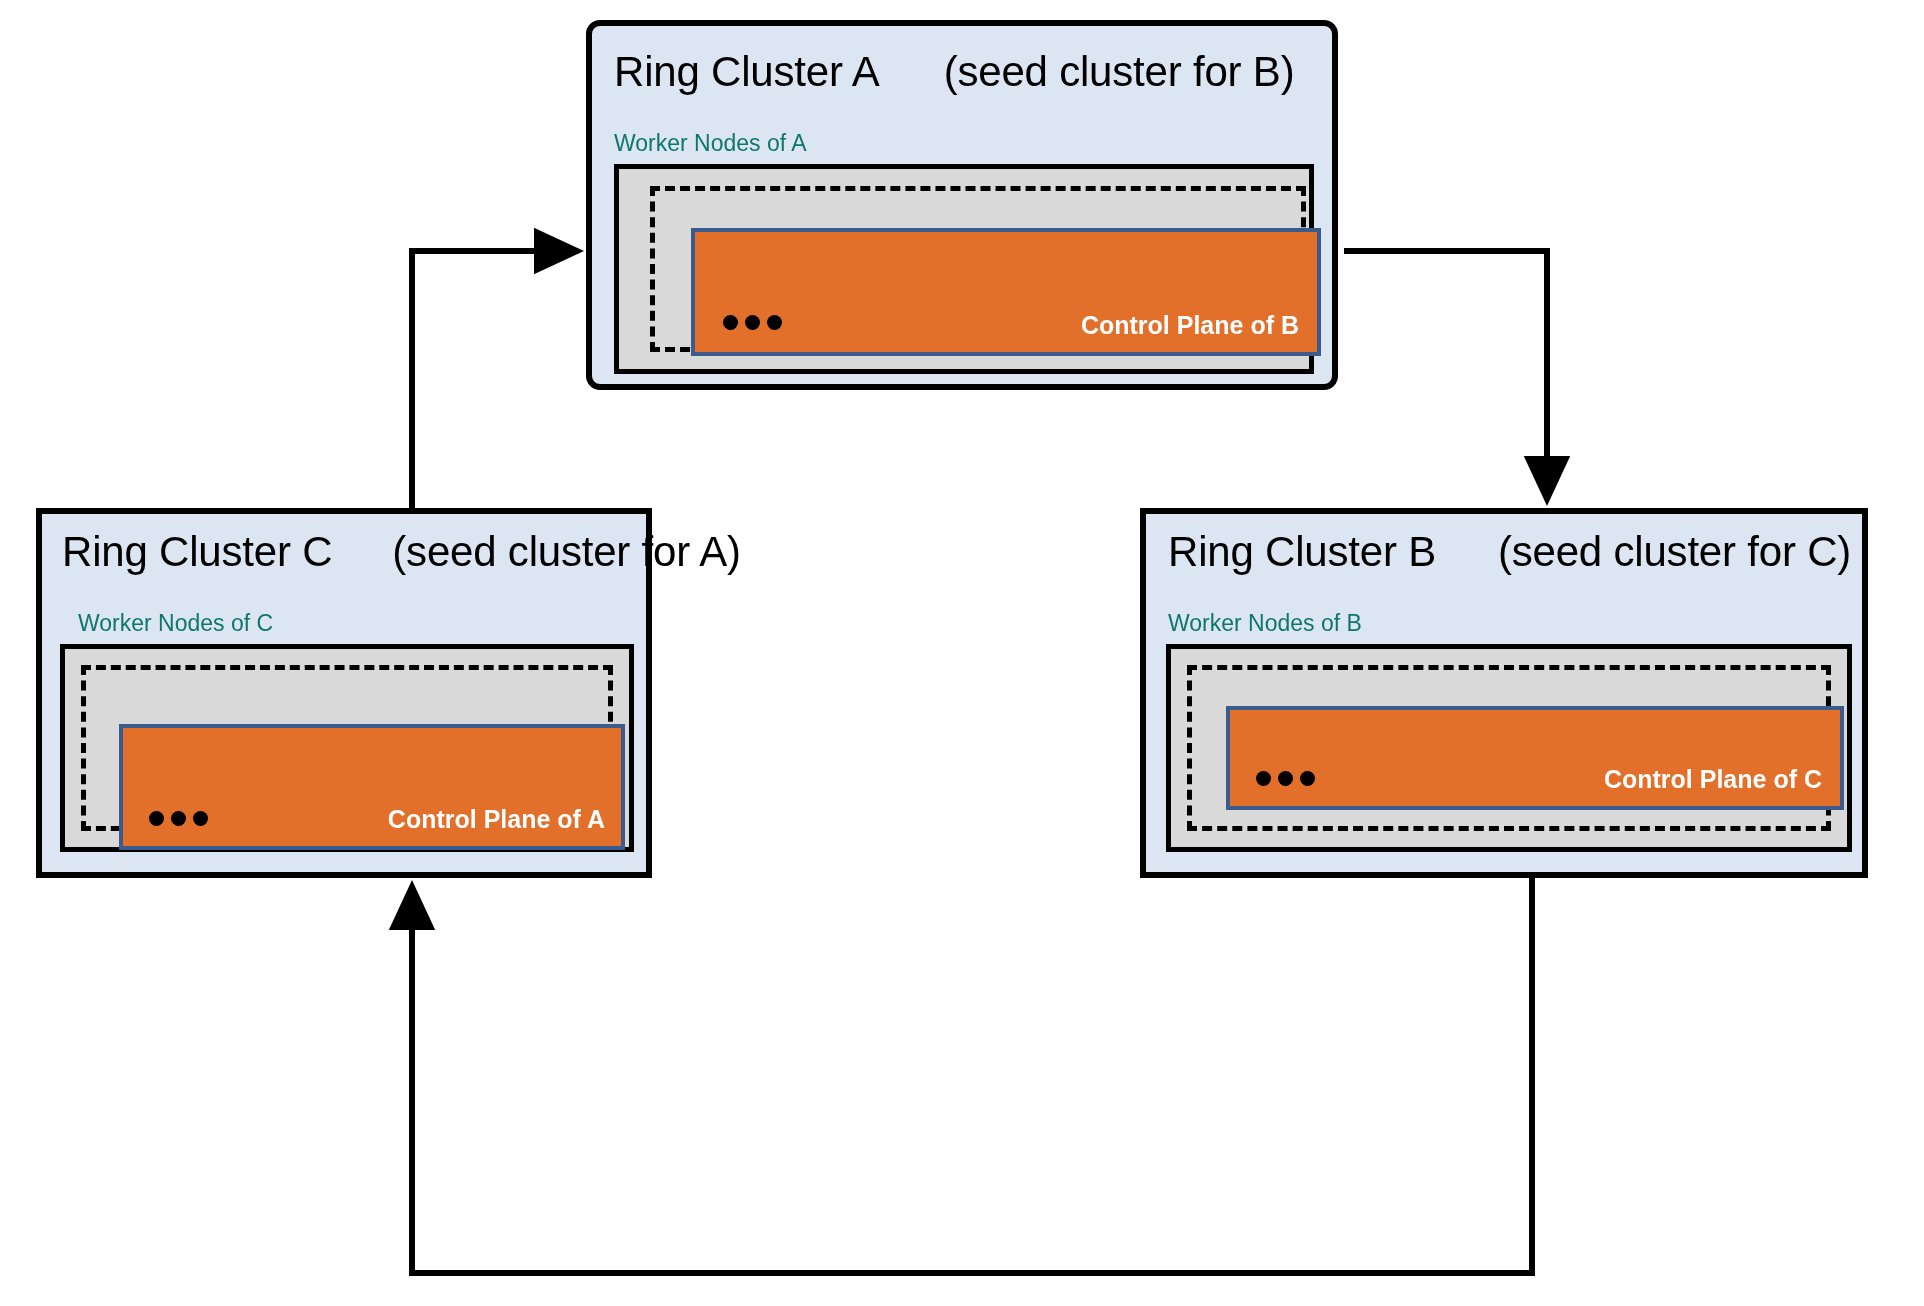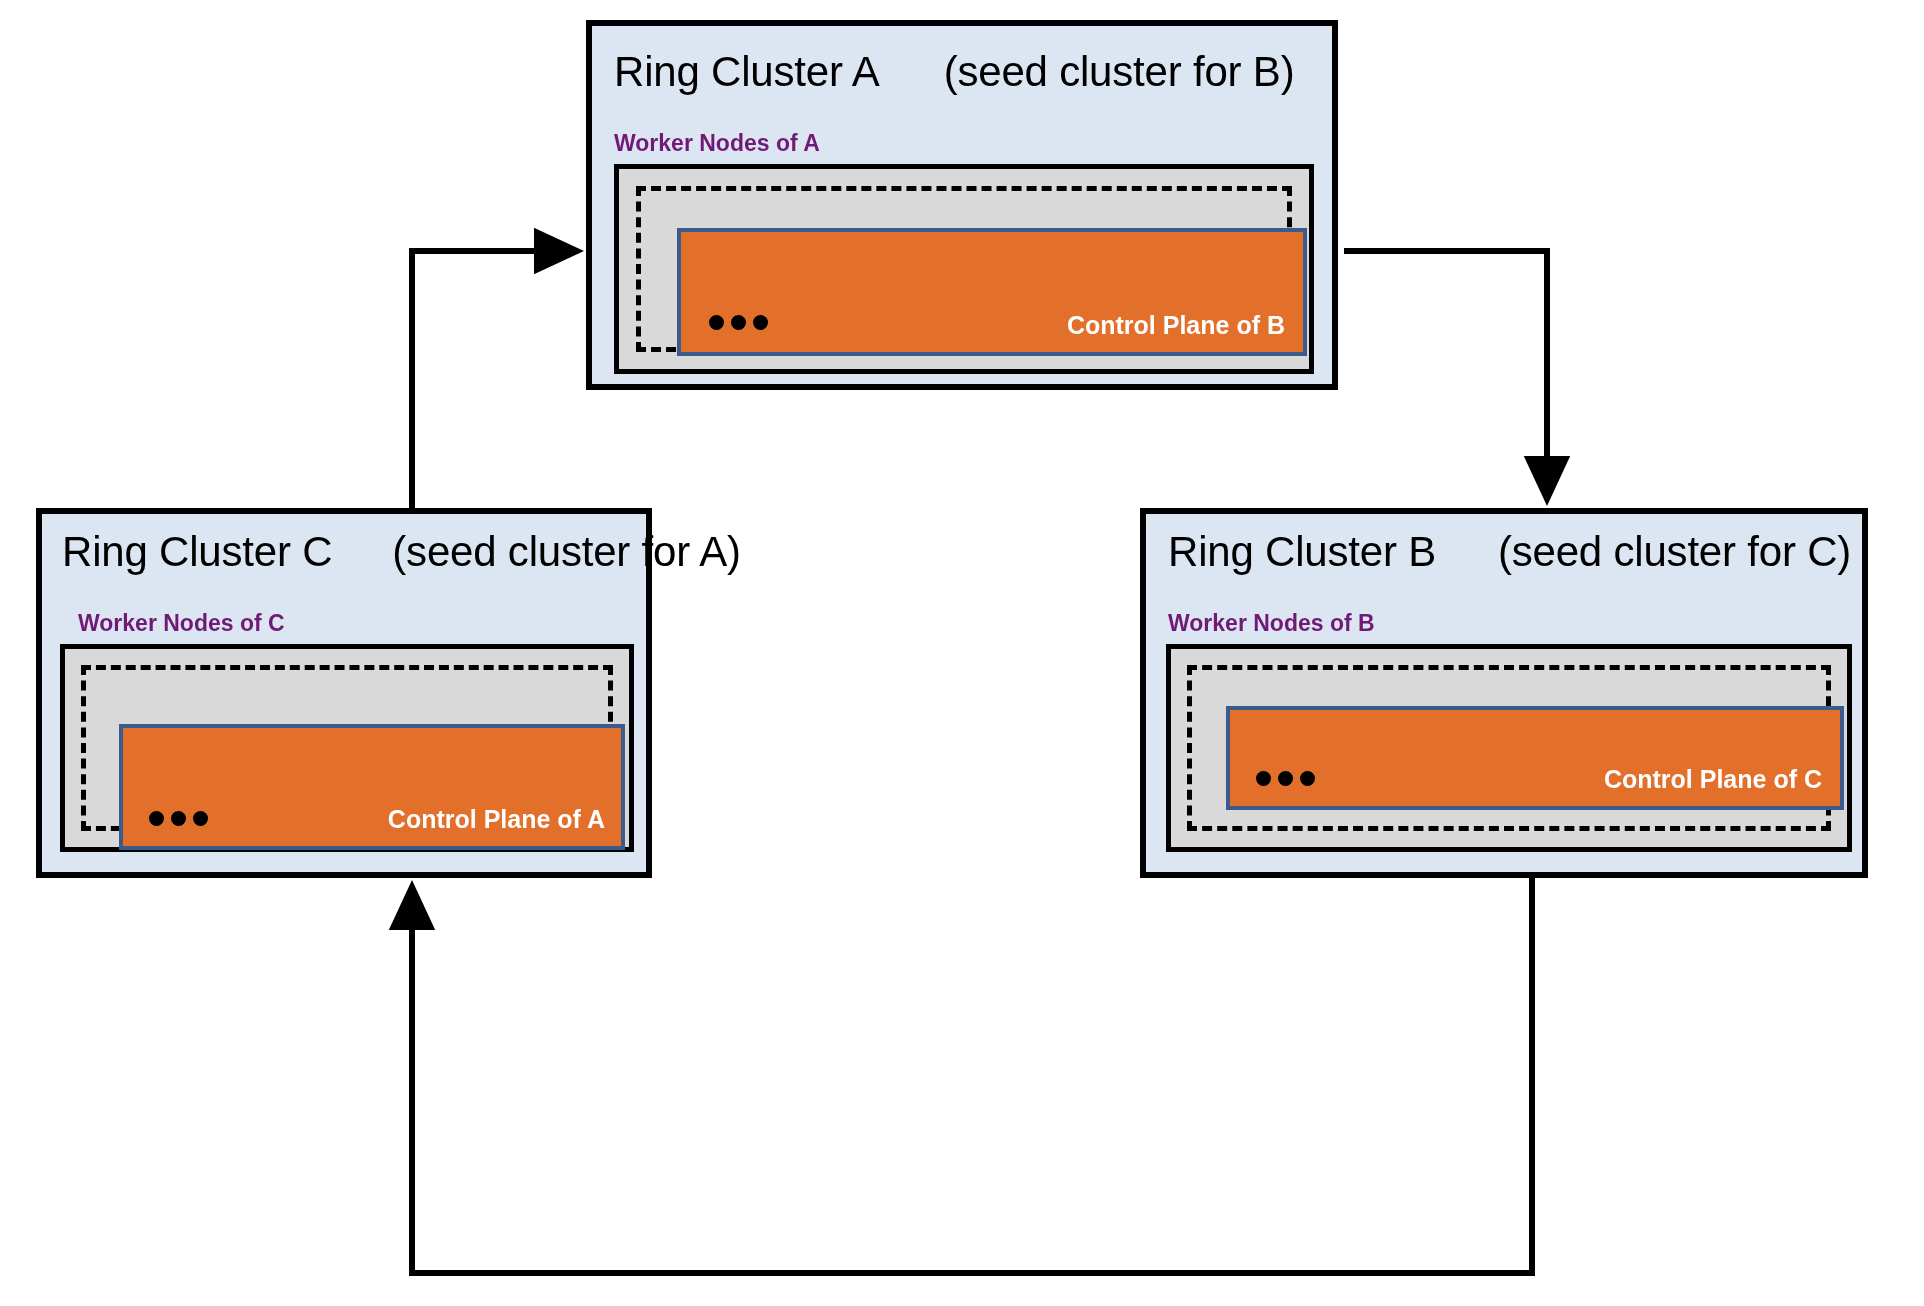--- a/index.html
+++ b/index.html
@@ -44,22 +44,22 @@
     color: #000000;
     font-weight: 400;
     letter-spacing: -0.2px;
   }
   .cluster-title .title-main { }
   .cluster-title .title-seed { }
 
   .worker-label {
     position: absolute;
     white-space: nowrap;
-    color: #701a75;
-    font-weight: 700;
+    color: #0f766e;
+    font-weight: 400;
   }
 
   
   .worker-box {
     position: absolute;
     box-sizing: border-box;
     background: #d9d9d9;
     border: 5px solid #000000;
   }
   .dashed-box {
@@ -88,26 +88,26 @@
   .ellipsis-dots span {
     display: block;
     width: 15px;
     height: 15px;
     border-radius: 50%;
     background: #000000;
     margin-right: 7px;
   }
 
   
-  #cluster-a { left: 586px; top: 20px; width: 752px; height: 370px; }
+  #cluster-a { left: 586px; top: 20px; width: 752px; height: 370px; border-radius: 14px; }
   #cluster-a .cluster-title { left: 22px; top: 22px; font-size: 42px; }
   #cluster-a .title-seed { margin-left: 64px; }
   #cluster-a .worker-label { left: 22px; top: 104px; font-size: 23px; }
   #cluster-a .worker-box { left: 22px; top: 138px; width: 700px; height: 210px; }
-  #cluster-a .dashed-box { left: 17px; top: 17px; width: 656px; height: 166px; }
+  #cluster-a .dashed-box { left: 31px; top: 17px; width: 656px; height: 166px; }
   #cluster-a .control-plane { left: 36px; top: 37px; width: 630px; height: 128px; }
   #cluster-a .cp-label { right: 18px; bottom: 12px; font-size: 25px; }
   #cluster-a .ellipsis-dots { left: 28px; bottom: 22px; }
 
   
   #cluster-c { left: 36px; top: 508px; width: 616px; height: 370px; }
   #cluster-c .cluster-title { left: 20px; top: 14px; font-size: 42px; }
   #cluster-c .title-seed { margin-left: 60px; }
   #cluster-c .worker-label { left: 36px; top: 96px; font-size: 23px; }
   #cluster-c .worker-box { left: 18px; top: 130px; width: 574px; height: 208px; }

